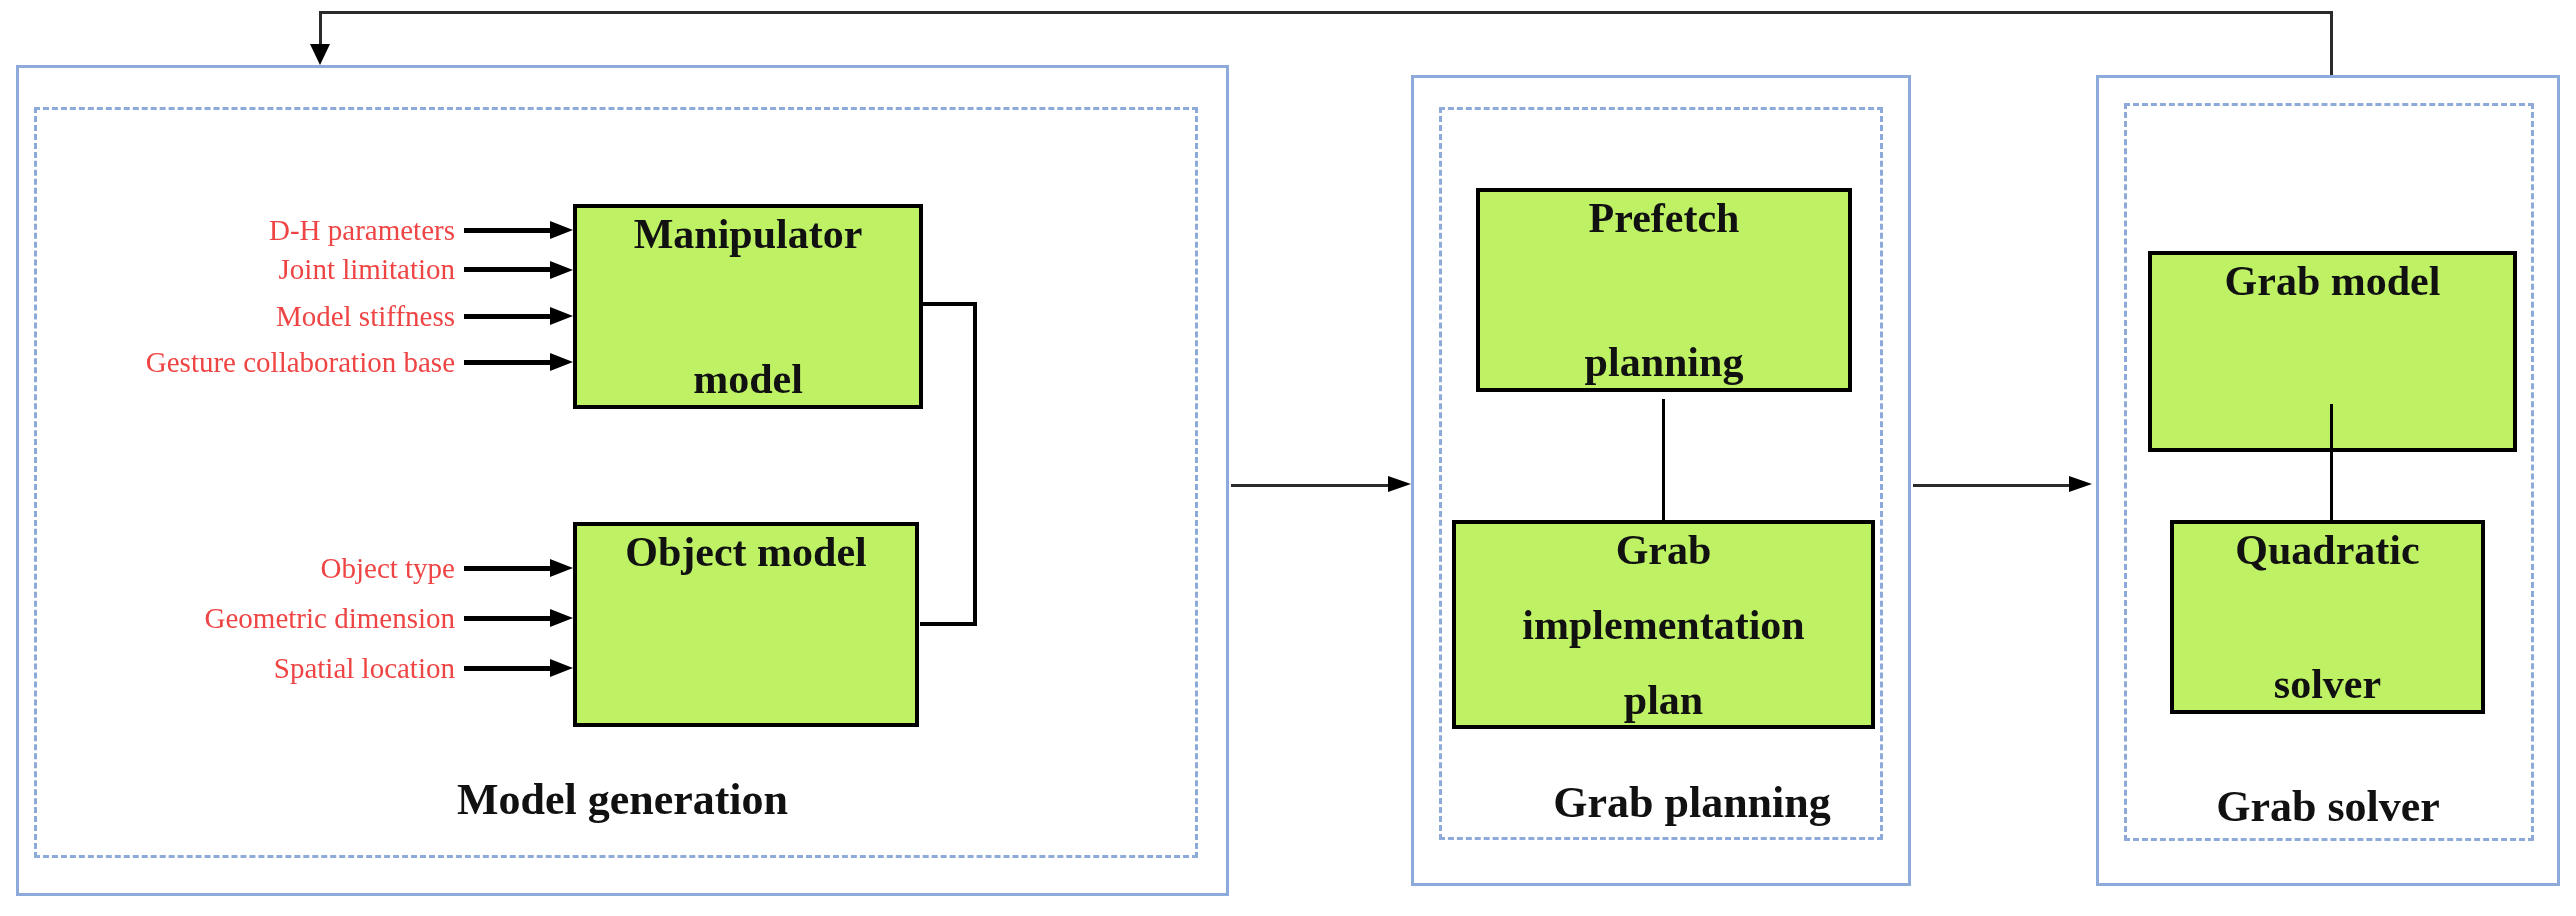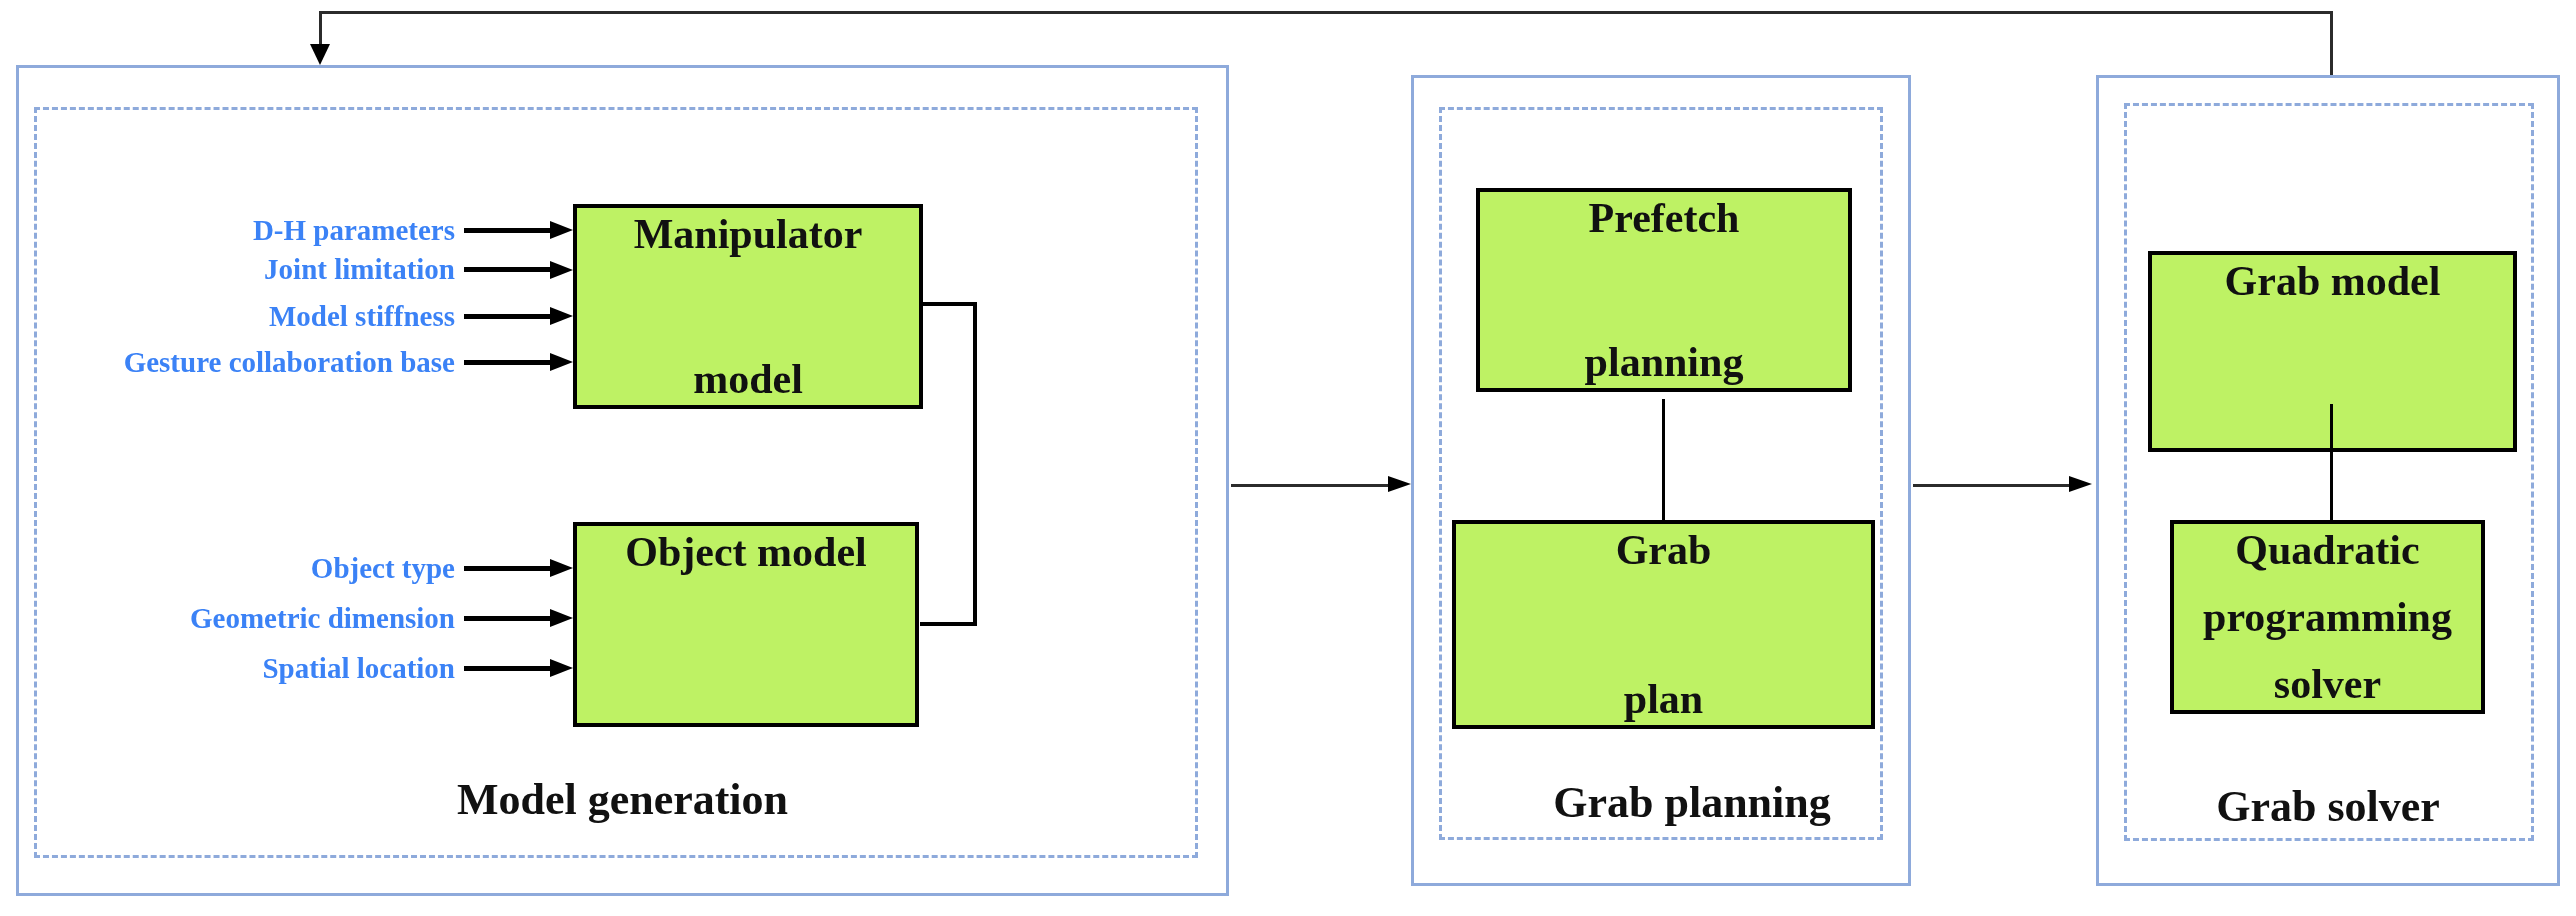--- a/index.html
+++ b/index.html
@@ -57,25 +57,25 @@
   #b-implement { left: 1452px; top: 520px; width: 423px; height: 209px; gap: 23px; }
   #b-grabmodel { left: 2148px; top: 203px; width: 369px; height: 201px; margin-top: 48px; }
   #b-quadratic { left: 2170px; top: 520px; width: 315px; height: 194px; }
 
   
   .ilabel {
     position: absolute;
     left: 50px;
     width: 405px;
     text-align: right;
-    font-weight: bold;
+    font-weight: normal;
     font-size: 29px;
     line-height: 37px;
     white-space: nowrap;
-    color: #3b82f6;
+    color: #ef4444;
   }
   #il-0 { top: 212px; }
   #il-1 { top: 251px; }
   #il-2 { top: 298px; }
   #il-3 { top: 344px; }
   #il-4 { top: 550px; }
   #il-5 { top: 600px; }
   #il-6 { top: 650px; }
 
   
@@ -189,34 +189,34 @@
   <div class="dashedbox" id="d-mid"></div>
   <div class="caption" id="c-mid">Grab planning</div>
 
   <div class="bbox" id="b-prefetch">
     <div class="bl">Prefetch</div>
     <div class="bl">planning</div>
   </div>
   <div class="ln" id="cn1"></div>
   <div class="bbox" id="b-implement">
     <div class="bl">Grab</div>
+    <div class="bl">implementation</div>
     <div class="bl">plan</div>
   </div>
 
   <div class="lngray" id="pa2-line"></div>
   <div class="phead" id="pa2-head"></div>
 
   <div class="panel" id="p-right"></div>
   <div class="dashedbox" id="d-right"></div>
   <div class="caption" id="c-right">Grab solver</div>
 
   <div class="bbox" id="b-grabmodel">
     <div class="bl">Grab model</div>
   </div>
   <div class="ln" id="cn2"></div>
   <div class="bbox" id="b-quadratic">
     <div class="bl">Quadratic</div>
-    <div class="bl">programming</div>
     <div class="bl">solver</div>
   </div>
 
 </div>
 
 
 </body></html>

